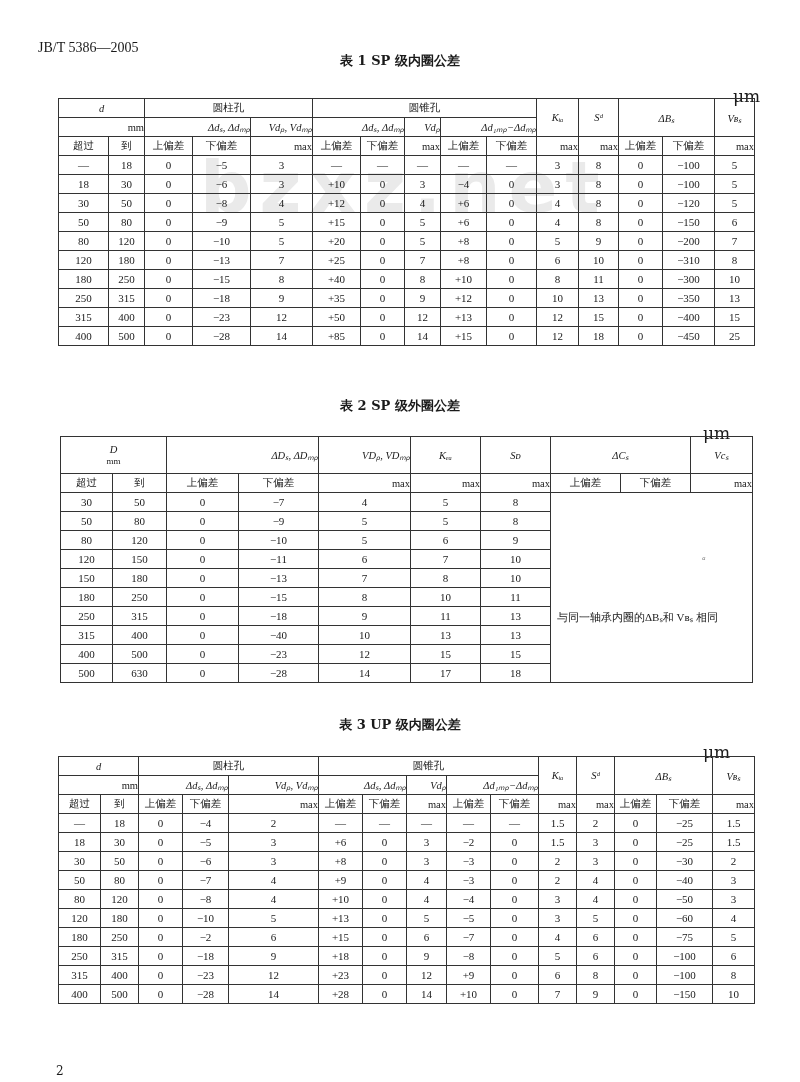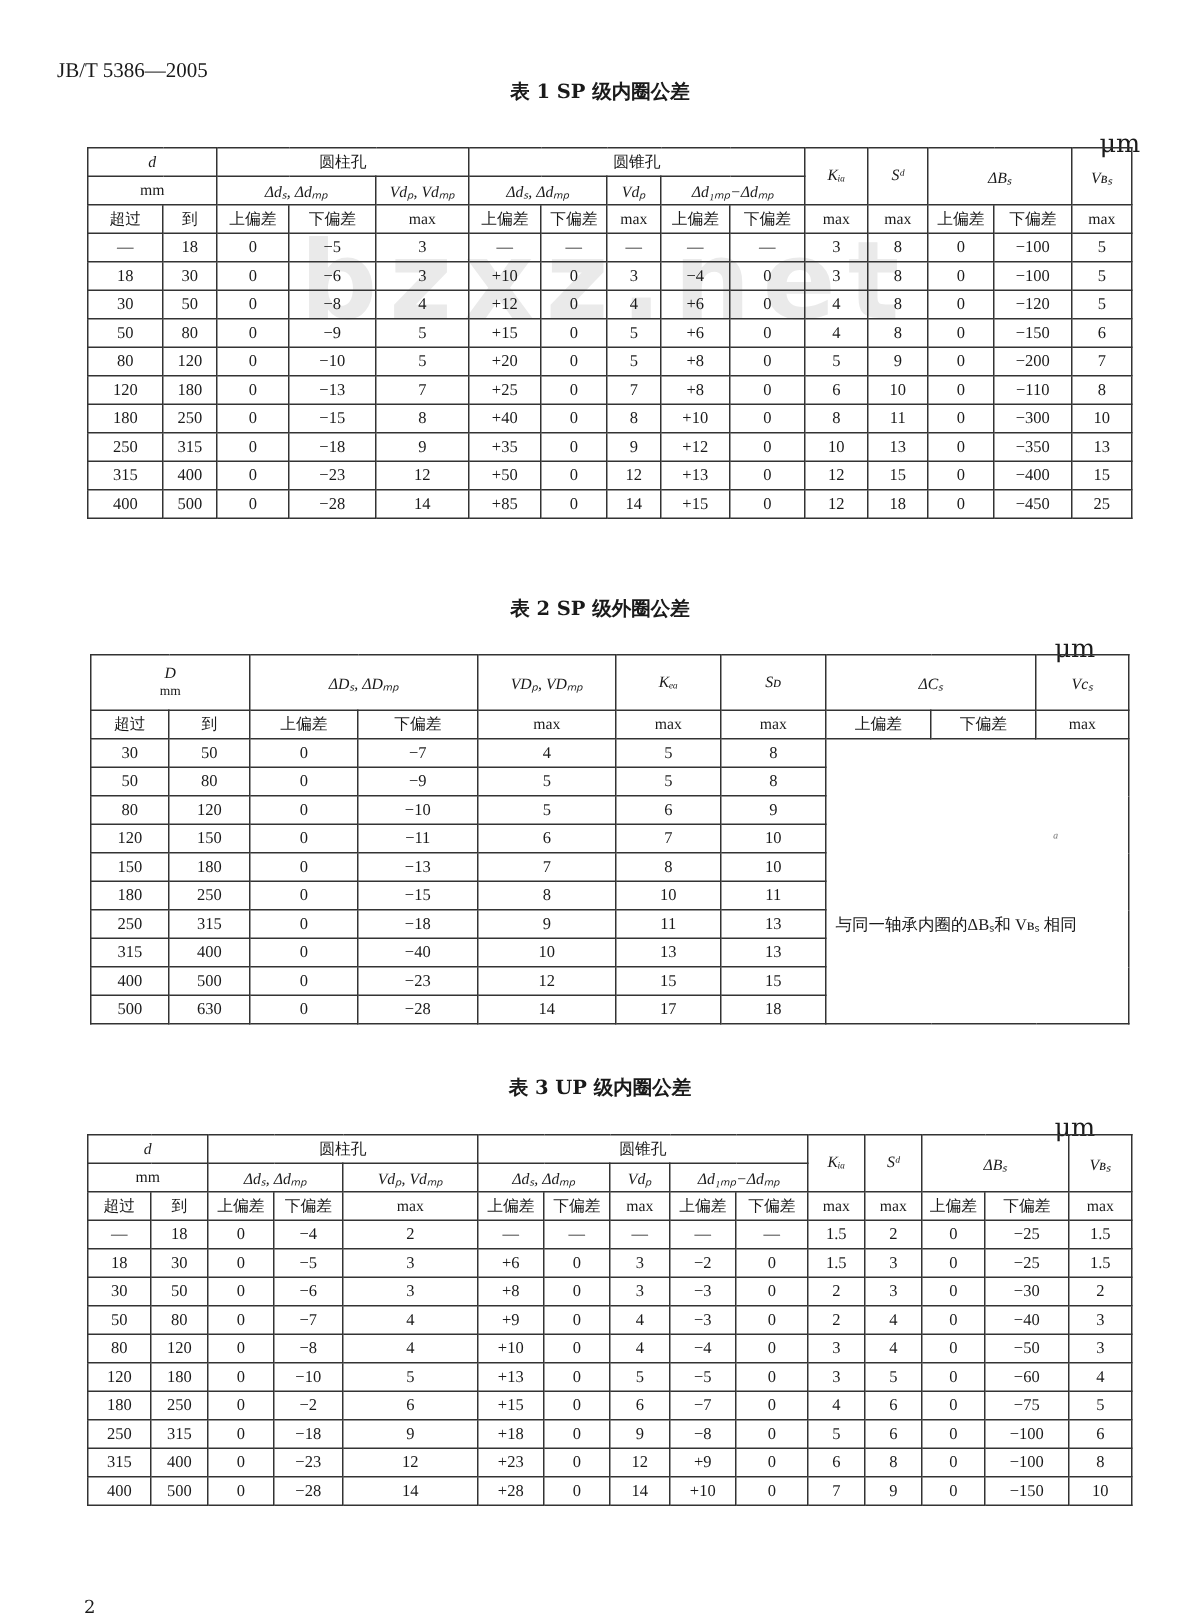--- a/index.html
+++ b/index.html
@@ -7,21 +7,21 @@
          font-family: "DejaVu Serif", "Liberation Serif", serif; color: #1a1a1a; }
   .doc-id { position: absolute; left: 38px; top: 24px; font-size: 14px; font-family: "Liberation Serif", serif; margin-top: 16px; }
   .caption { position: absolute; left: 0; width: 800px; text-align: center; font-size: 13px; font-weight: bold; }
   .unit { position: absolute; font-size: 17px; }
   .page-num { position: absolute; left: 56px; top: 1064px; font-size: 12px; }
   table { position: absolute; border-collapse: collapse; font-size: 11px; table-layout: fixed;
           font-family: "Liberation Serif", serif; }
   td { border: 1px solid #333; text-align: center; padding: 0; height: 18px; overflow: hidden; white-space: nowrap; }
   td.hd { height: 18px; font-size: 10.5px; }
   .it { font-style: italic; }
-  .small { font-size: 9px; }
+  .small { font-size: 9px; text-align: right; }
   .note { text-align: left; vertical-align: middle; white-space: normal; padding: 4px 6px; font-size: 11px; line-height: 18px; }
   .note-mark { display:block; text-align:right; padding-right: 40px; font-style: italic; color:#777; margin-bottom: 40px; }
   .watermark { position: absolute; left: 200px; top: 145px; font-size: 72px; font-weight: bold;
                color: rgba(180,180,180,0.28); letter-spacing: 8px; font-family: "DejaVu Sans", sans-serif; pointer-events: none; text-align: center; }
 </style>
 </head>
 <body>
 
 <div class="doc-id">JB/T 5386—2005</div>
 <div class="watermark">bzxz.net</div>
@@ -175,21 +175,21 @@
         <td>−13</td>
         <td>7</td>
         <td>+25</td>
         <td>0</td>
         <td>7</td>
         <td>+8</td>
         <td>0</td>
         <td>6</td>
         <td>10</td>
         <td>0</td>
-        <td>−110</td>
+        <td>−310</td>
         <td>8</td>
       </tr>
       <tr>
         <td>180</td>
         <td>250</td>
         <td>0</td>
         <td>−15</td>
         <td>8</td>
         <td>+40</td>
         <td>0</td>

